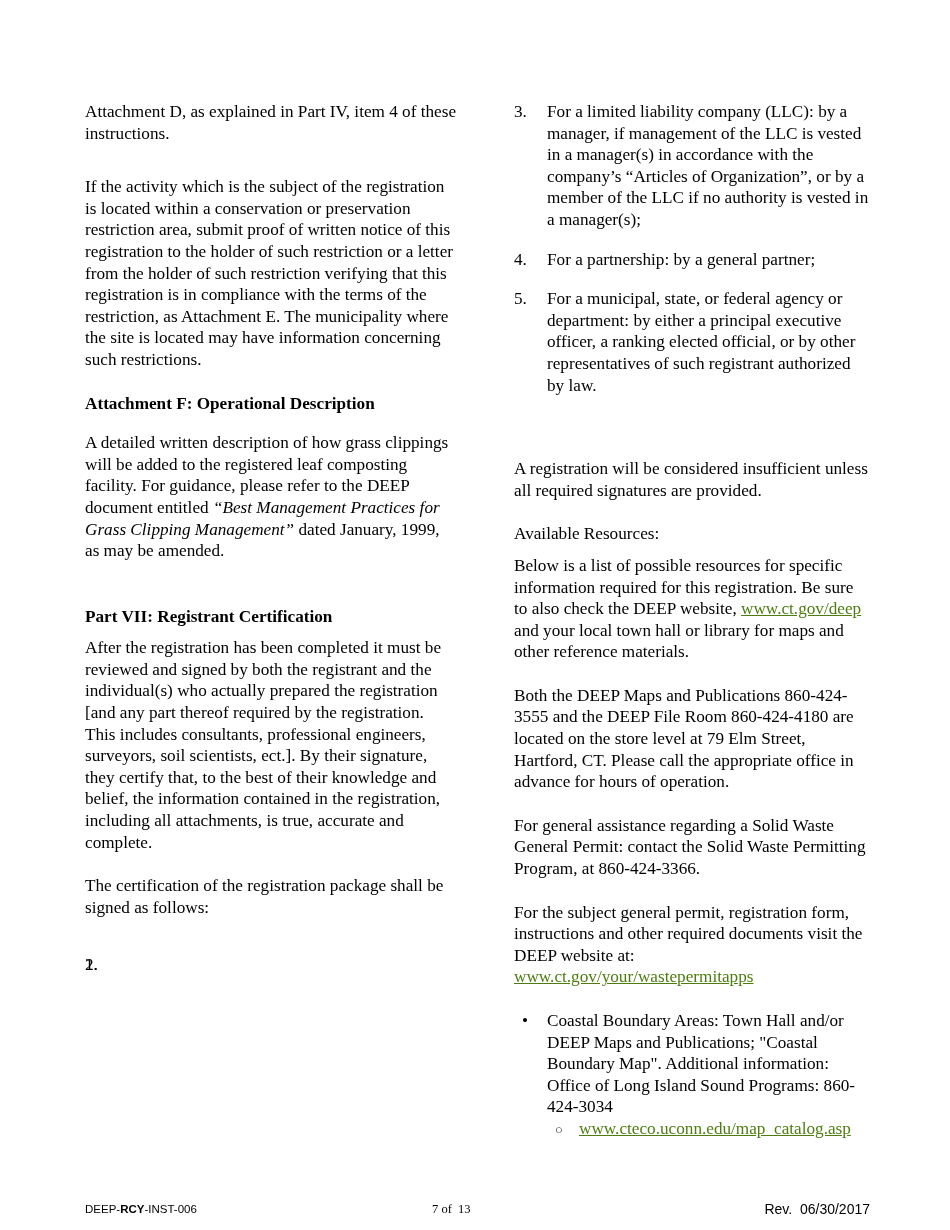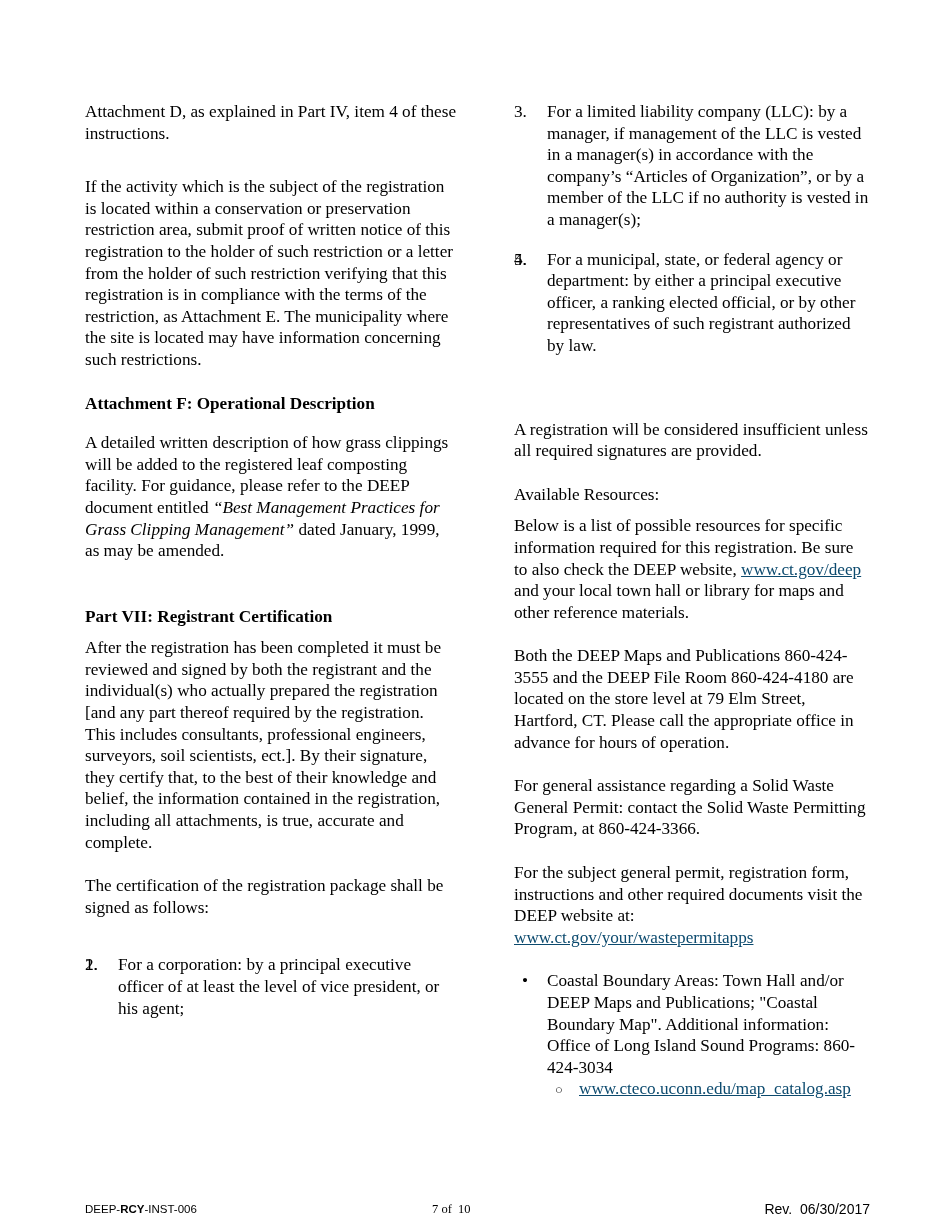--- a/index.html
+++ b/index.html
@@ -45,21 +45,21 @@
   h2.heading {
     margin: 0;
     font-size: 17.2px;
     line-height: 21.6px;
     font-weight: bold;
   }
 
   .ital { font-style: italic; }
 
   a.link, .link {
-    color: #0c4a6e;
+    color: #4d7c0f;
     text-decoration: underline;
   }
 
   
   ol.numlist {
     margin: 0;
     padding: 0;
     list-style: none;
   }
   ol.numlist > li {
@@ -167,35 +167,35 @@
     <p class="para">The certification of the registration package shall be signed as follows:</p>
 
     <div class="gap-md"></div>
 
     <ol class="numlist">
       <li>
         <span class="num">1.</span>
       </li>
       <li>
         <span class="num">2.</span>
-        <span>For a corporation:  by a principal executive officer of at least the level of vice president, or his agent;</span>
       </li>
     </ol>
 
   </div>
 
   <div class="col col-right">
 
     <ol class="numlist">
       <li>
         <span class="num">3.</span>
         <span>For a limited liability company (LLC):  by a manager, if management of the LLC is vested in a manager(s) in accordance with the company’s “Articles of Organization”, or by a member of the LLC if no authority is vested in a manager(s);</span>
       </li>
       <li>
         <span class="num">4.</span>
+        <span>For a partnership:  by a general partner;</span>
       </li>
       <li>
         <span class="num">5.</span>
         <span>For a municipal, state, or federal agency or department:  by either a principal executive officer, a ranking elected official, or by other representatives of such registrant authorized by law.</span>
       </li>
     </ol>
 
     <div class="gap-xxl"></div>
     <div class="gap-md"></div>
 
@@ -234,18 +234,18 @@
           </li>
         </ul>
       </li>
     </ul>
 
   </div>
 
   <div class="footer">
     <span class="f-left"><span>DEEP-</span><b>RCY</b><span>-INST-006</span></span>
 
-    <span class="f-center">7 of  10</span>
+    <span class="f-center">7 of  13</span>
 
     <span class="f-right">Rev.  06/30/2017</span>
   </div>
 
 </div>
 
 </body></html>

